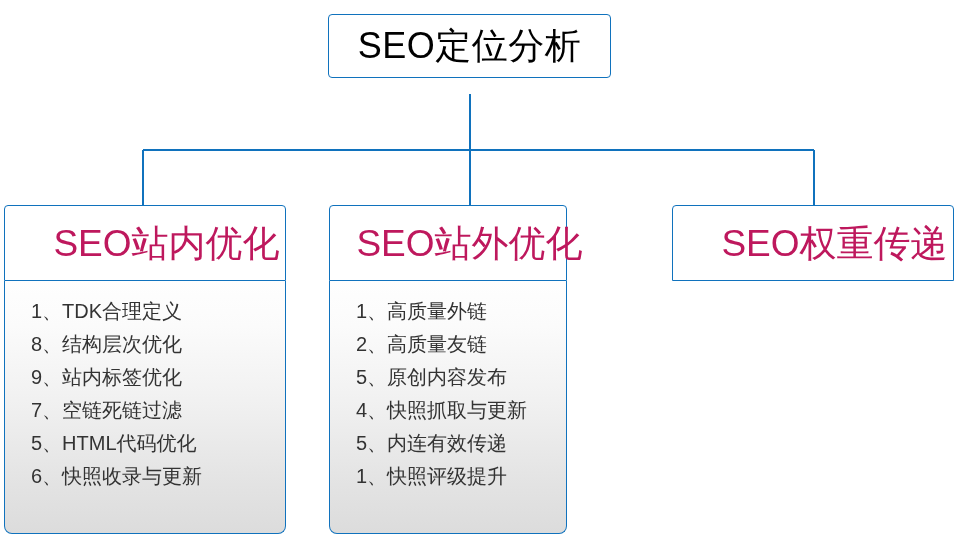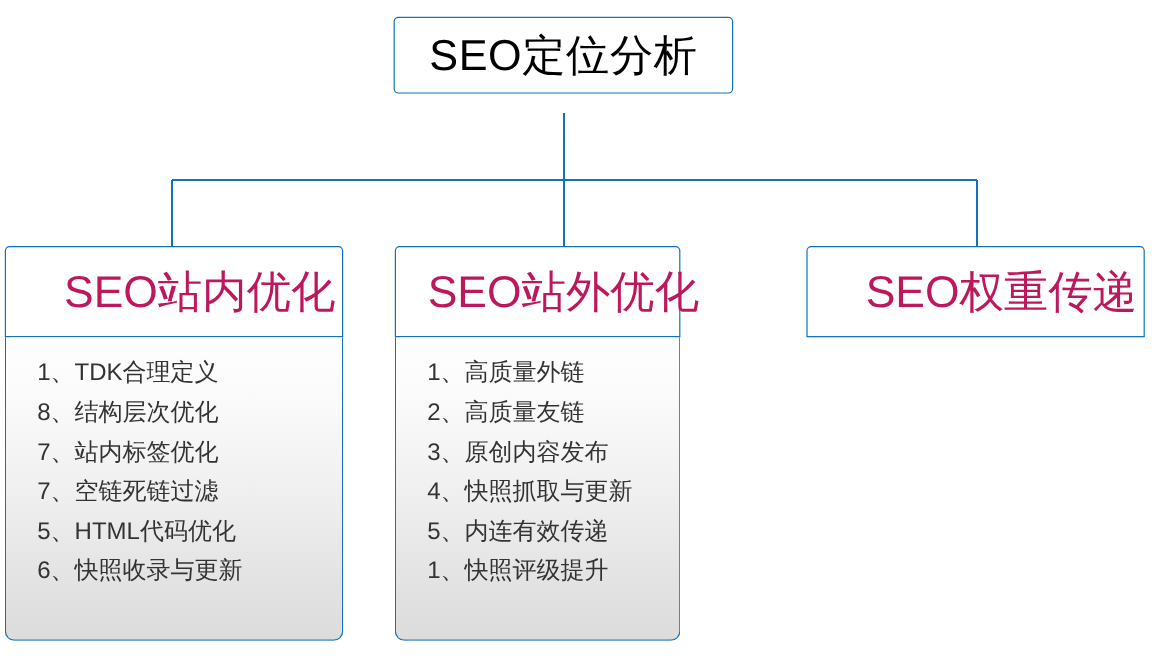--- a/index.html
+++ b/index.html
@@ -129,37 +129,37 @@
   </div>
 
   <div class="column col-0">
     <div class="col-header">
       <span class="col-title">SEO站内优化</span>
     </div>
     <div class="col-body">
       <ul class="item-list">
         <li>1、TDK合理定义</li>
         <li>8、结构层次优化</li>
-        <li>7、站内标签优化</li>
+        <li>9、站内标签优化</li>
         <li>7、空链死链过滤</li>
         <li>5、HTML代码优化</li>
         <li>6、快照收录与更新</li>
       </ul>
     </div>
   </div>
 
   <div class="column col-1">
     <div class="col-header">
       <span class="col-title">SEO站外优化</span>
     </div>
     <div class="col-body">
       <ul class="item-list">
         <li>1、高质量外链</li>
         <li>2、高质量友链</li>
-        <li>3、原创内容发布</li>
+        <li>5、原创内容发布</li>
         <li>4、快照抓取与更新</li>
         <li>5、内连有效传递</li>
         <li>1、快照评级提升</li>
       </ul>
     </div>
   </div>
 
   <div class="column col-2">
     <div class="col-header">
       <span class="col-title">SEO权重传递</span>

